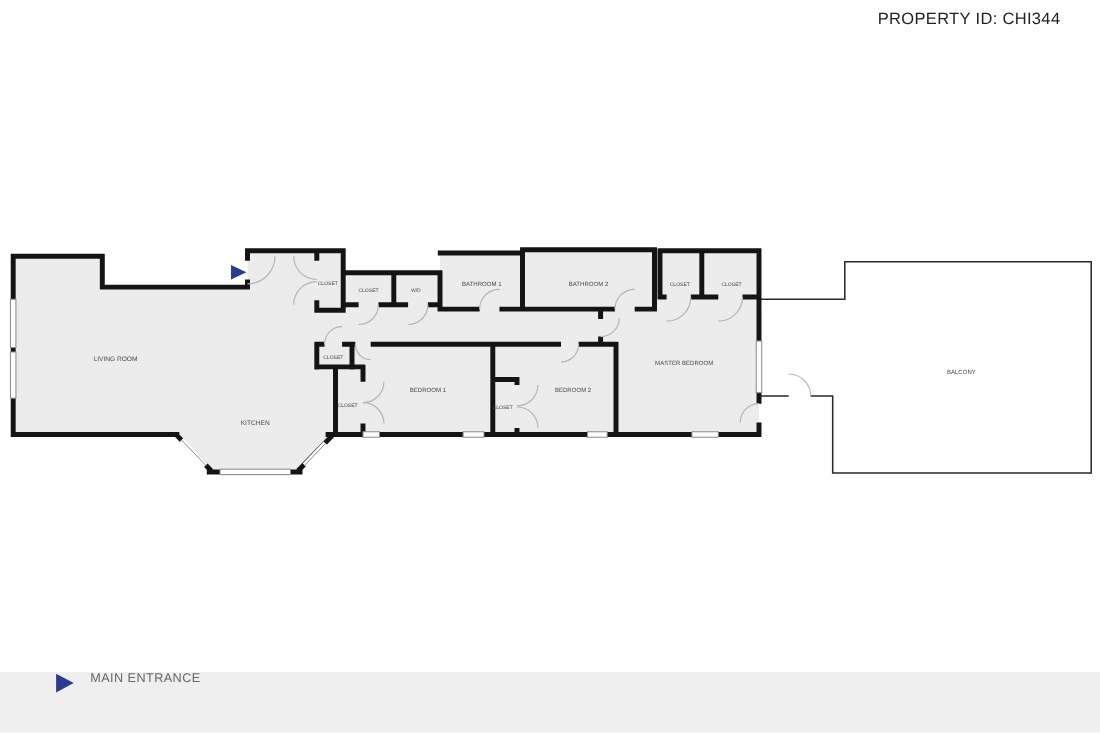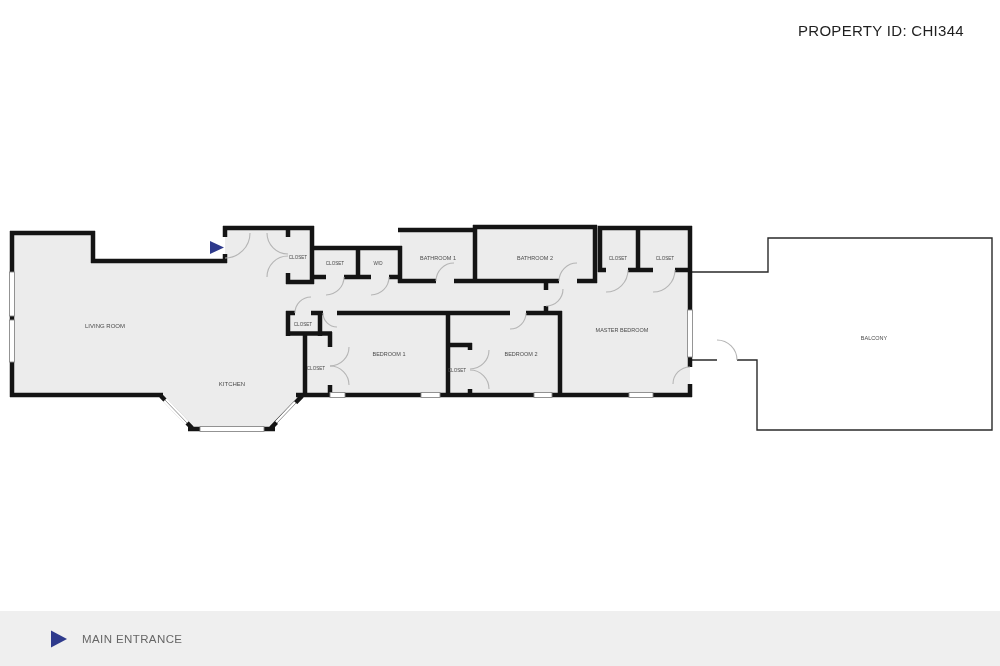--- a/index.html
+++ b/index.html
@@ -1,32 +1,32 @@
 <!DOCTYPE html>
 <html><head>
 <meta charset="utf-8">
 <style>
   html,body{margin:0;padding:0;}
   body{
     width:1000px;height:666px;background:#ffffff;position:relative;overflow:hidden;
     font-family:"Liberation Sans", sans-serif;
   }
   .header-id{
-    position:absolute;top:22px;right:36px;
+    position:absolute;top:9px;right:36px;
     font-size:15px;color:#1f1f1f;letter-spacing:.3px;
   }
   .plan-svg{position:absolute;left:0;top:0;width:1000px;height:666px;}
   .room-label{
     fill:#4a4a4a;
     font-family:"Liberation Sans", sans-serif;
     text-anchor:middle;
   }
   .footer{
     position:absolute;left:0;bottom:0;width:100%;height:55px;
-    background:#efefef;display:flex;align-items:center;
+    background:#efefef;display:flex;
   }
   .footer .tri-icon{margin-left:48px;display:block;}
   .footer .entrance-label{
     margin-left:14px;font-size:11.5px;color:#666;letter-spacing:.4px;
   }
   .footer .brand{
     margin-left:auto;margin-right:44px;
     font-size:22px;font-weight:bold;color:#2b2e83;letter-spacing:-0.3px;
   }
 </style>

